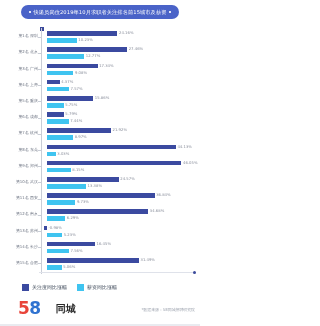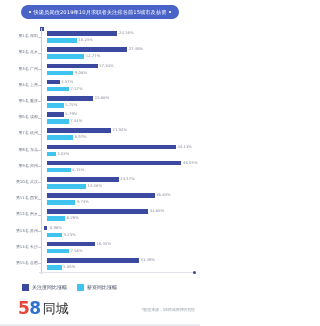--- a/index.html
+++ b/index.html
@@ -123,24 +123,24 @@
   }
   .logo-num{
     font-size:17px;line-height:19px;
     font-weight:bold;
     letter-spacing:-0.5px;
     font-family:"DejaVu Sans","Liberation Sans",sans-serif;
   }
   .logo-5{color:#e8443a;}
   .logo-8{color:#2f72d0;}
   .logo-cn{
-    font-size:13px;line-height:19px;
+    font-size:10px;line-height:19px;
     color:#2b2b2b;
-    font-weight:normal;
-    margin-left:2px;
+    font-weight:bold;
+    margin-left:15px;
     letter-spacing:0px;
   }
   .source{
     position:absolute;right:5px;top:9px;
     font-size:3.9px;line-height:6px;
     color:#9aa0ac;white-space:nowrap;
   }
   .bottom-rule{
     position:absolute;left:0;top:324px;width:200px;height:2px;
     background:#e9ebf0;

